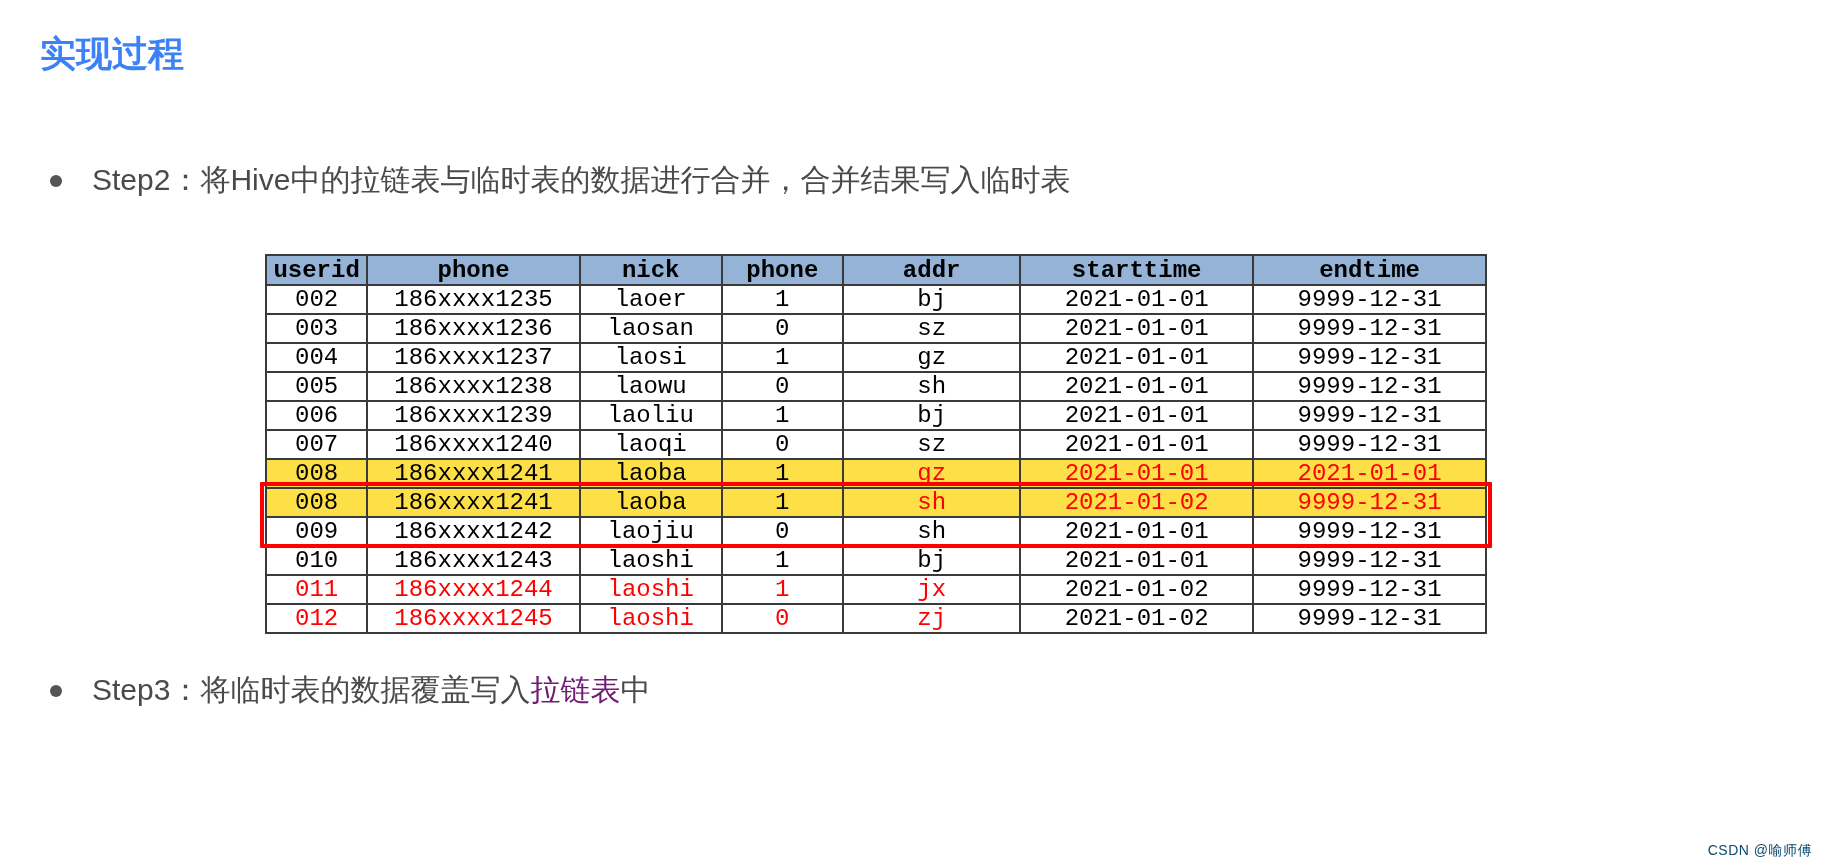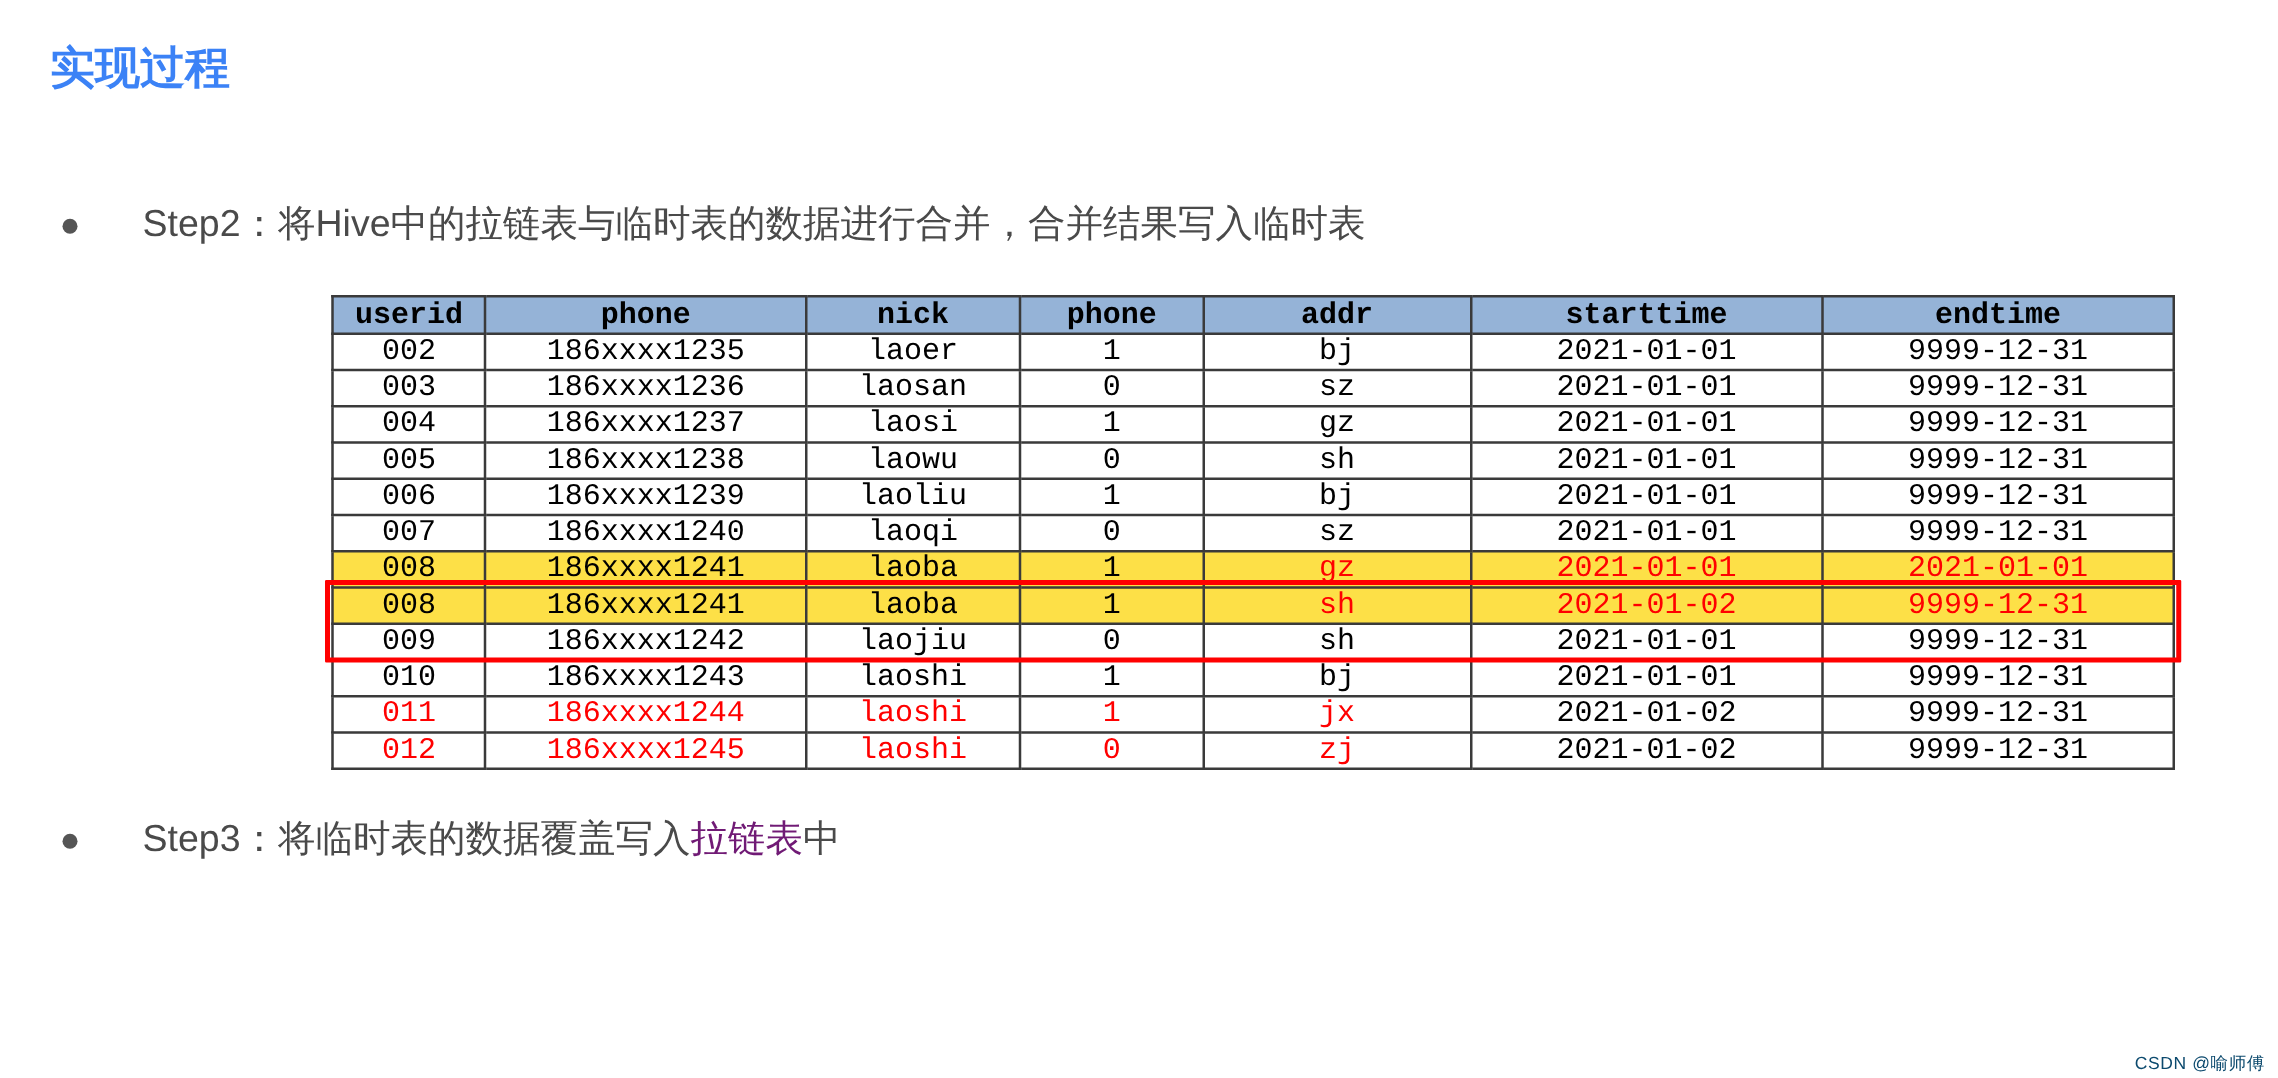--- a/index.html
+++ b/index.html
@@ -37,26 +37,25 @@
     background: #555;
     border-radius: 50%;
     margin: 16px 30px 0 10px;
     flex-shrink: 0;
   }
   .step-text {
     font-size: 30px;
     color: #4a4a4a;
     font-weight: 400;
     line-height: 1.4;
-    margin-left: 22px;
   }
   .table-wrap {
     position: relative;
-    margin: 35px 0 35px 225px;
-    width: 1475px;
+    margin: 53px 0 35px 225px;
+    width: 1222px;
   }
   table {
     border-collapse: collapse;
     width: 100%;
     table-layout: fixed;
     font-family: "Courier New", Consolas, monospace;
   }
   table th {
     background: #95b3d7;
     border: 2px solid #3a3a3a;

